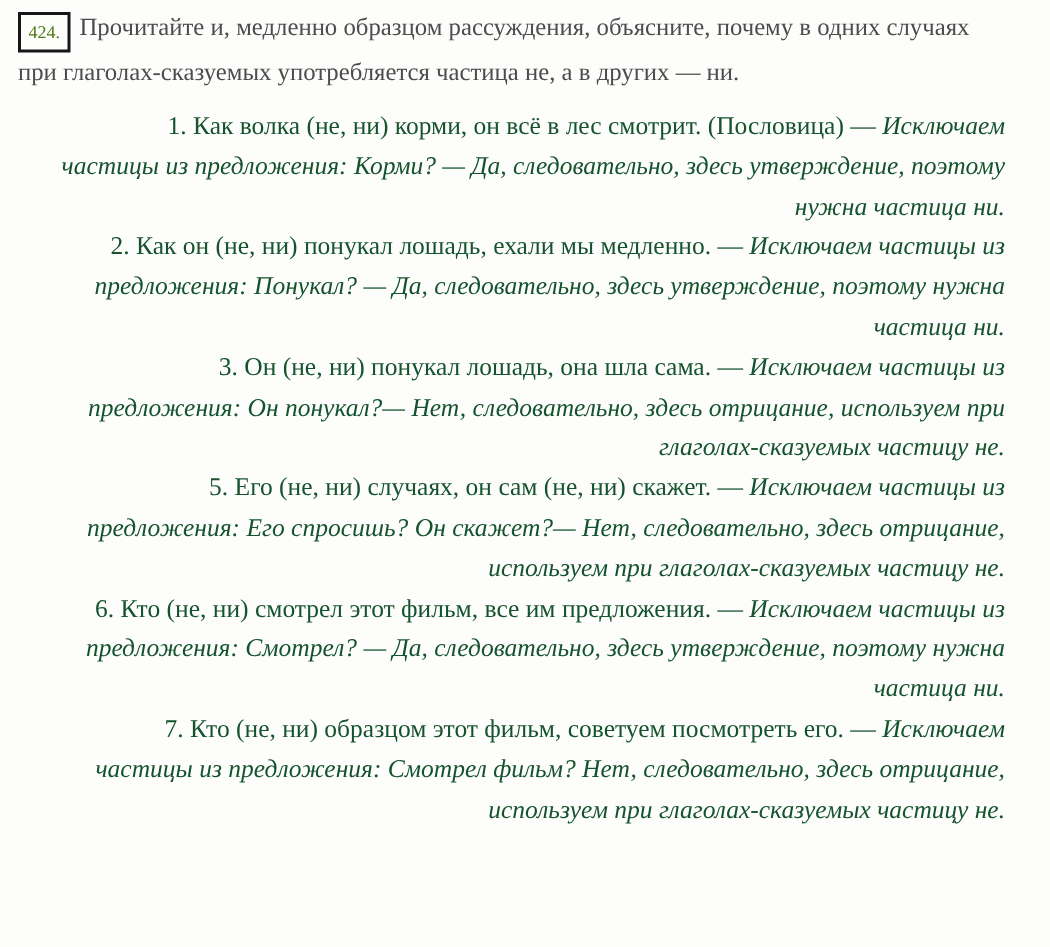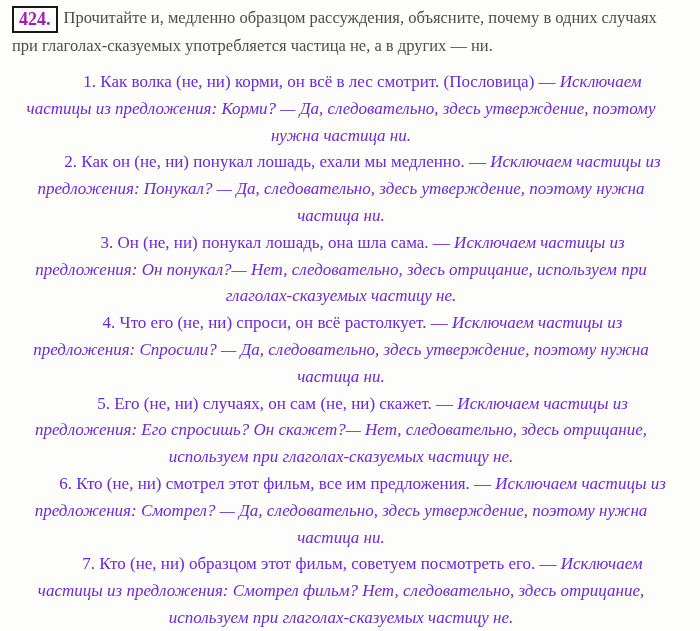--- a/index.html
+++ b/index.html
@@ -26,34 +26,34 @@
     margin: 0 0 10px 0;
     font-size: 16.5px;
     line-height: 26px;
     color: #4c4c4c;
   }
   .ex-num-box {
     display: inline-block;
     border: 2px solid #161616;
     padding: 0 5px 1px 5px;
     margin-right: 6px;
-    font-weight: bold;
-    font-size: 18px;
+    font-weight: normal;
+    font-size: 12px;
     line-height: 22px;
-    color: #a21caf;
+    color: #4d7c0f;
     vertical-align: -2px;
   }
   
   .item {
     margin: 0;
     font-size: 17px;
     line-height: 26.8px;
     text-indent: 43px;
-    color: #6d28d9;
-    text-align: center;
+    color: #14532d;
+    text-align: right;
   }
   .item .explanation {
     font-style: italic;
   }
   .item .num {
     white-space: nowrap;
   }
 </style>
 </head>
 <body>
@@ -75,25 +75,20 @@
     <span class="sentence">Как он (не, ни) понукал лошадь, ехали мы медленно. —</span>
     <span class="explanation">Исключаем частицы из предложения: Понукал? — Да, следовательно, здесь утверждение, поэтому нужна частица ни.</span>
   </p>
 
   <p class="item">
     <span class="num">3.</span>
     <span class="sentence">Он (не, ни) понукал лошадь, она шла сама. —</span>
     <span class="explanation">Исключаем частицы из предложения: Он понукал?— Нет, следовательно, здесь отрицание, используем при глаголах-сказуемых частицу не.</span>
   </p>
 
-  <p class="item">
-    <span class="num">4.</span>
-    <span class="sentence">Что его (не, ни) спроси, он всё растолкует. —</span>
-    <span class="explanation">Исключаем частицы из предложения: Спросили? — Да, следовательно, здесь утверждение, поэтому нужна частица ни.</span>
-  </p>
 
   <p class="item">
     <span class="num">5.</span>
     <span class="sentence">Его (не, ни) случаях, он сам (не, ни) скажет. —</span>
     <span class="explanation">Исключаем частицы из предложения: Его спросишь? Он скажет?— Нет, следовательно, здесь отрицание, используем при глаголах-сказуемых частицу не.</span>
   </p>
 
   <p class="item">
     <span class="num">6.</span>
     <span class="sentence">Кто (не, ни) смотрел этот фильм, все им предложения. —</span>

